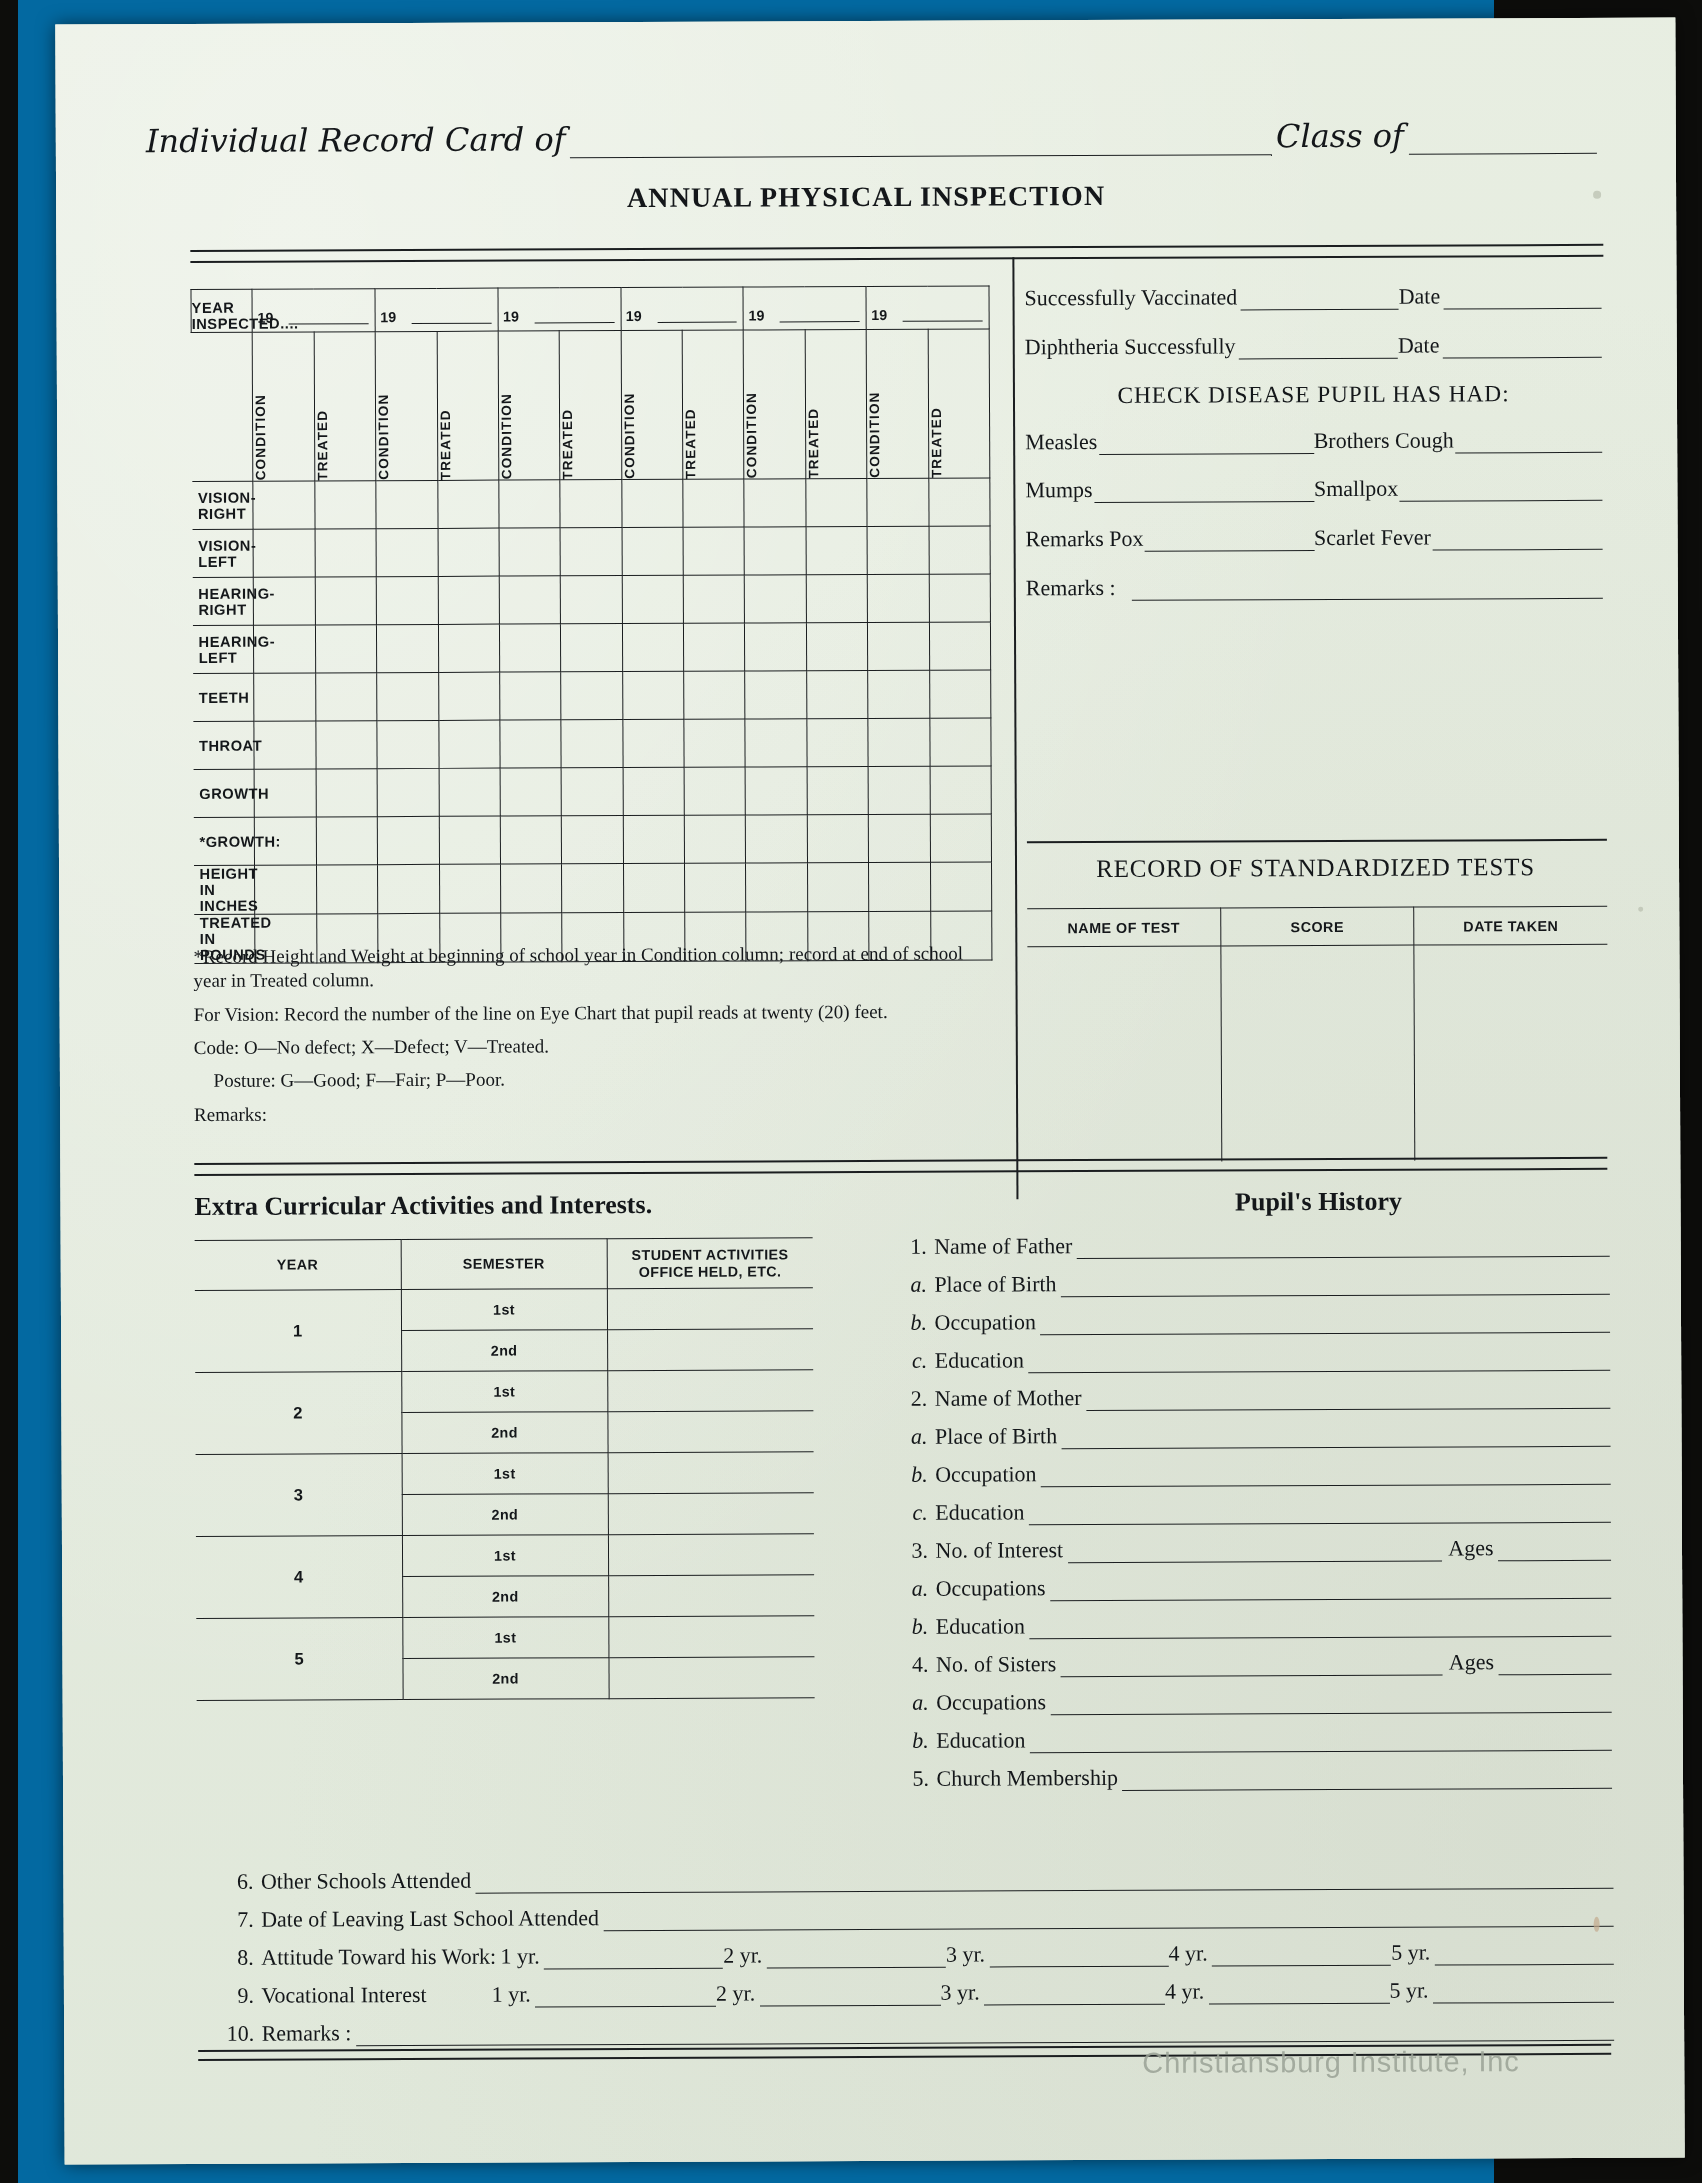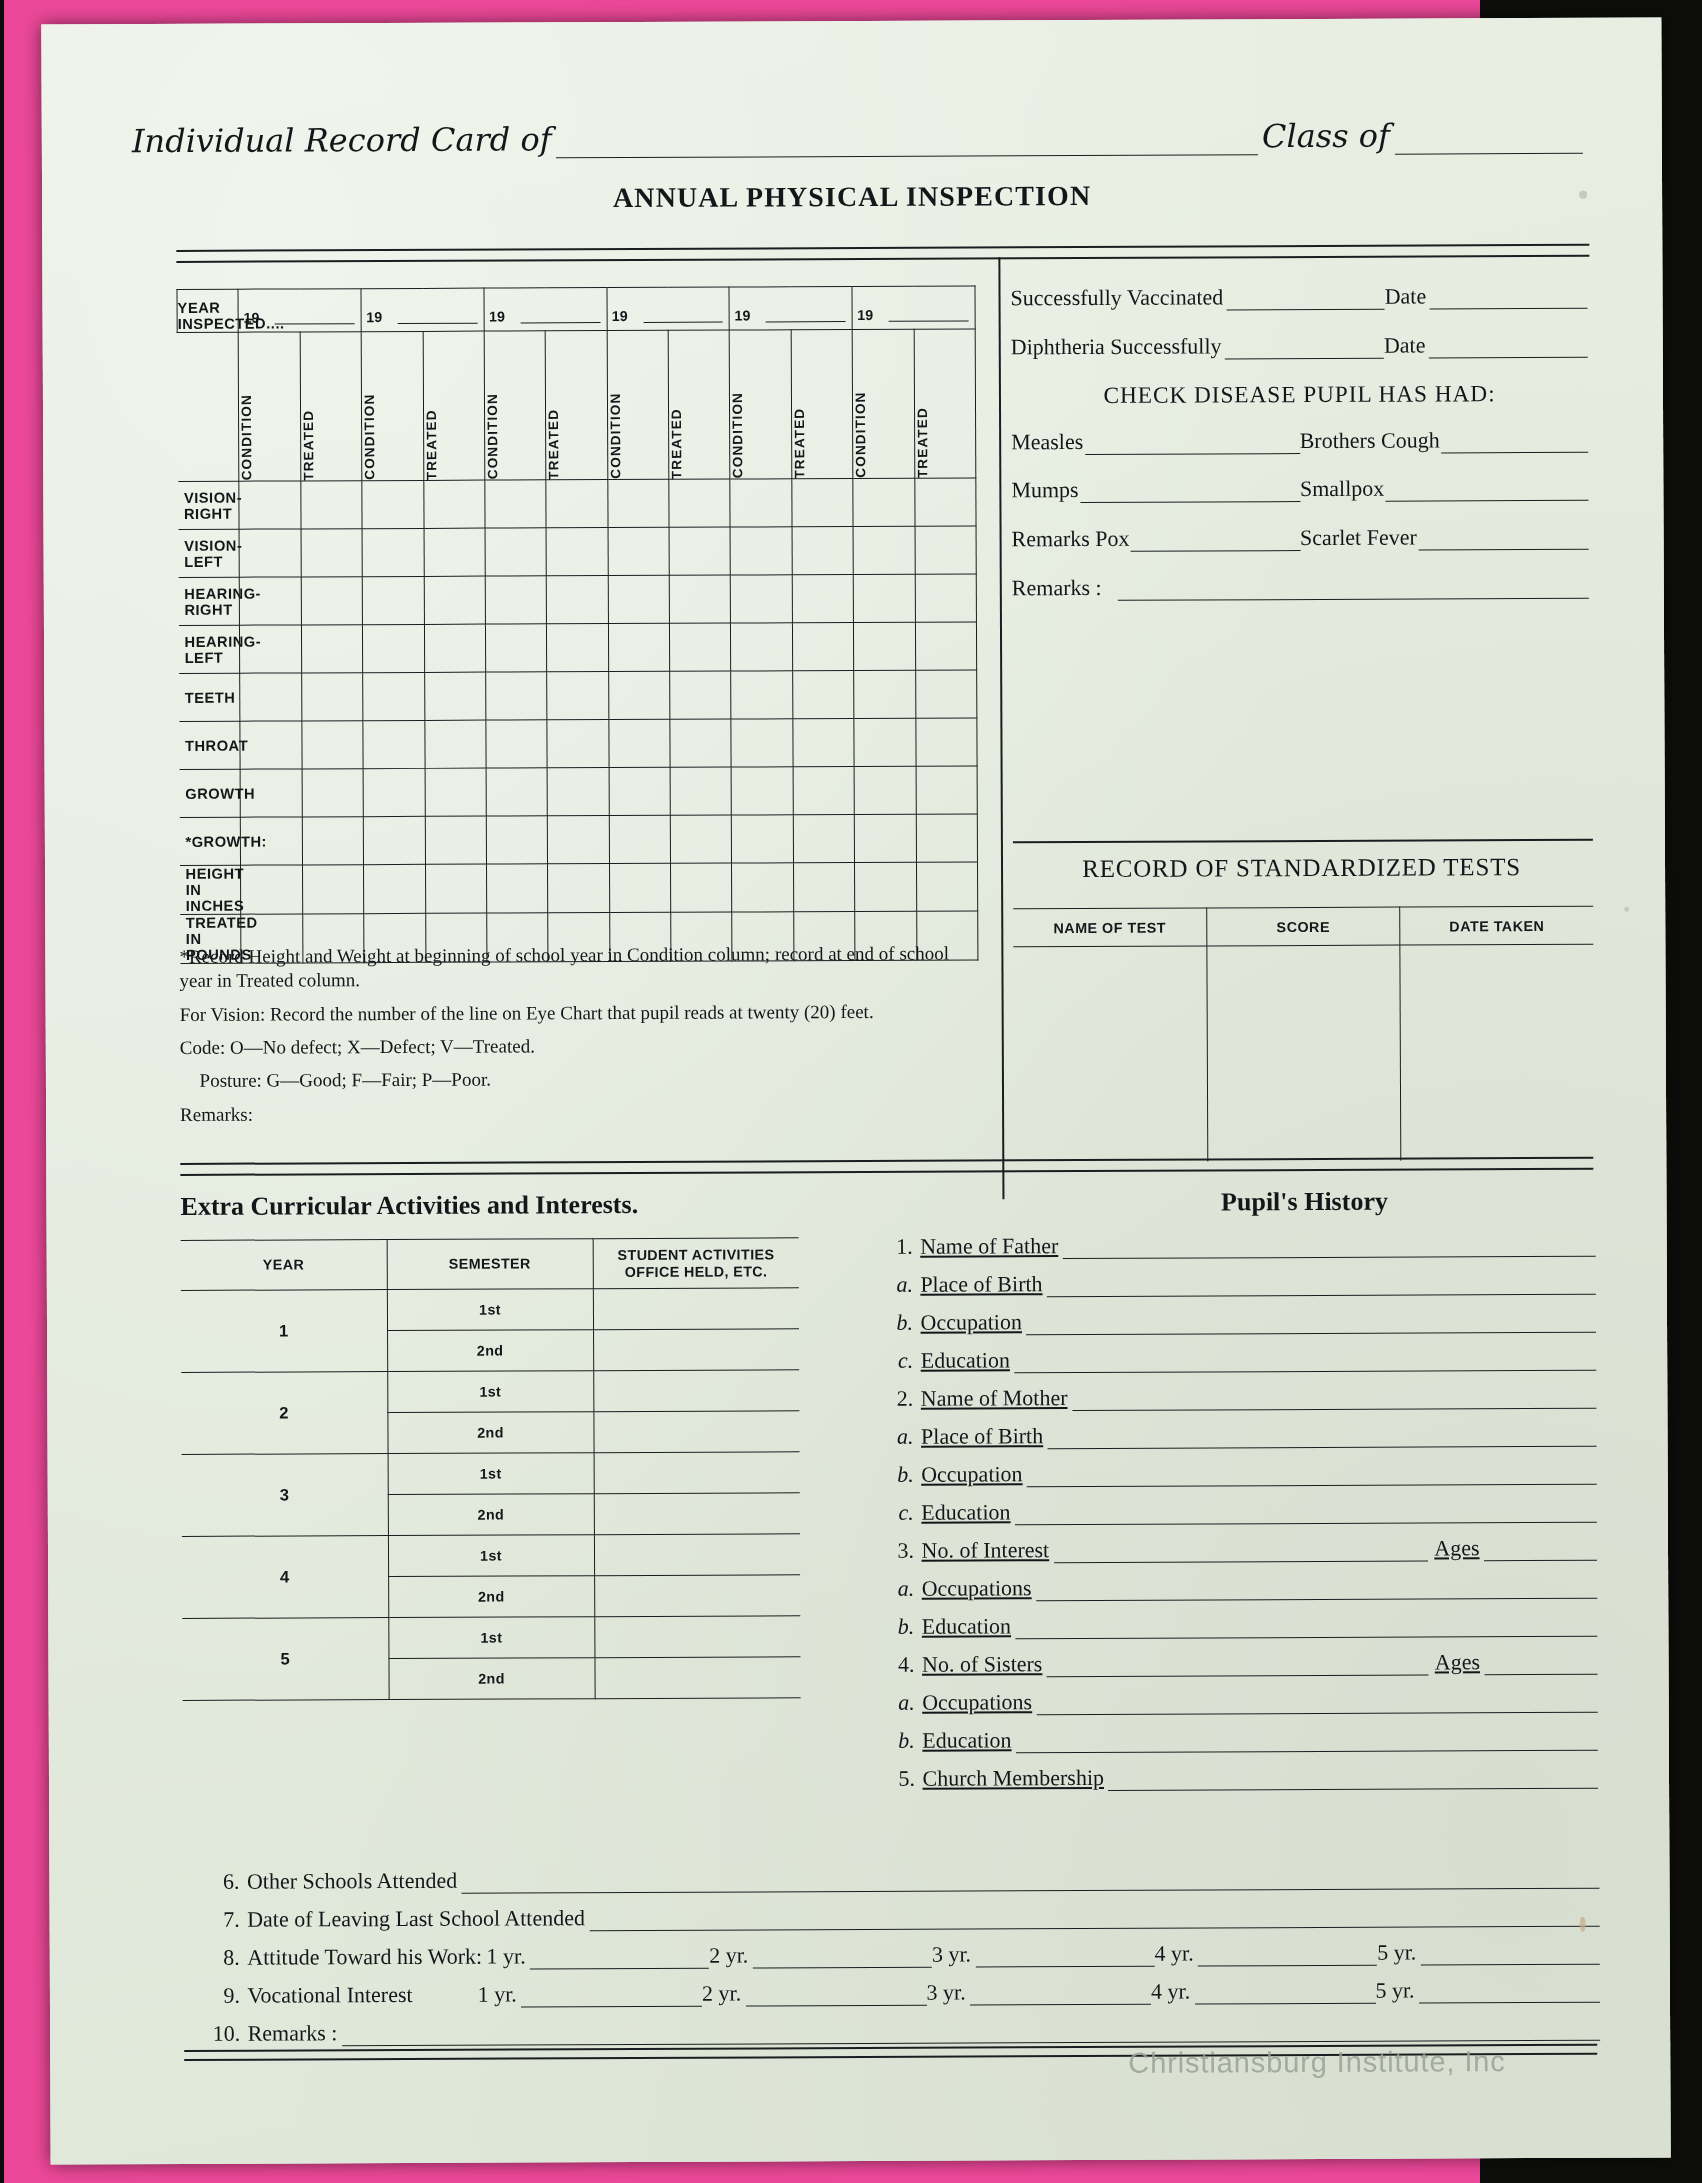--- a/index.html
+++ b/index.html
@@ -8,24 +8,24 @@
     background: #0d0d0b;
   }
   body {
     width: 1702px;
     height: 2183px;
     font-family: "Liberation Sans", sans-serif;
     overflow: hidden;
   }
   .scan {
     position: absolute;
-    left: 4px; top: 0;
+    left: 18px; top: 0;
     width: 1476px;
     height: 2183px;
-    background: #ec4899;
+    background: #0369a1;
   }
   
   .card {
     position: absolute;
     left: 42px;
     top: 21px;
     width: 1620px;
     height: 2140px;
     background: #e7eee1;
     box-shadow: 0 0 18px rgba(0,0,0,0.55);
@@ -308,21 +308,21 @@
     color: #14171a;
   }
   .hrow {
     display: flex;
     align-items: flex-end;
     margin-bottom: 12px;
     white-space: nowrap;
   }
   .hrow .num { width: 33px; text-align: right; padding-right: 7.5px; }
   .hrow .sub { width: 33px; text-align: right; padding-right: 7.5px; font-style: italic; }
-  .hrow .txt { padding-right: 4.5px; text-decoration: underline; }
+  .hrow .txt { padding-right: 4.5px; }
   .hrow .ln { flex: 1; border-bottom: 1.5px solid #1b1e20; height: 16.6px; }
   .hrow .ln.mini { flex: 0 0 113px; }
 
   
   .wide {
     position: absolute;
     left: 148px;
     width: 1402px;
     font-family: "Liberation Serif", serif;
     font-size: 22px;

